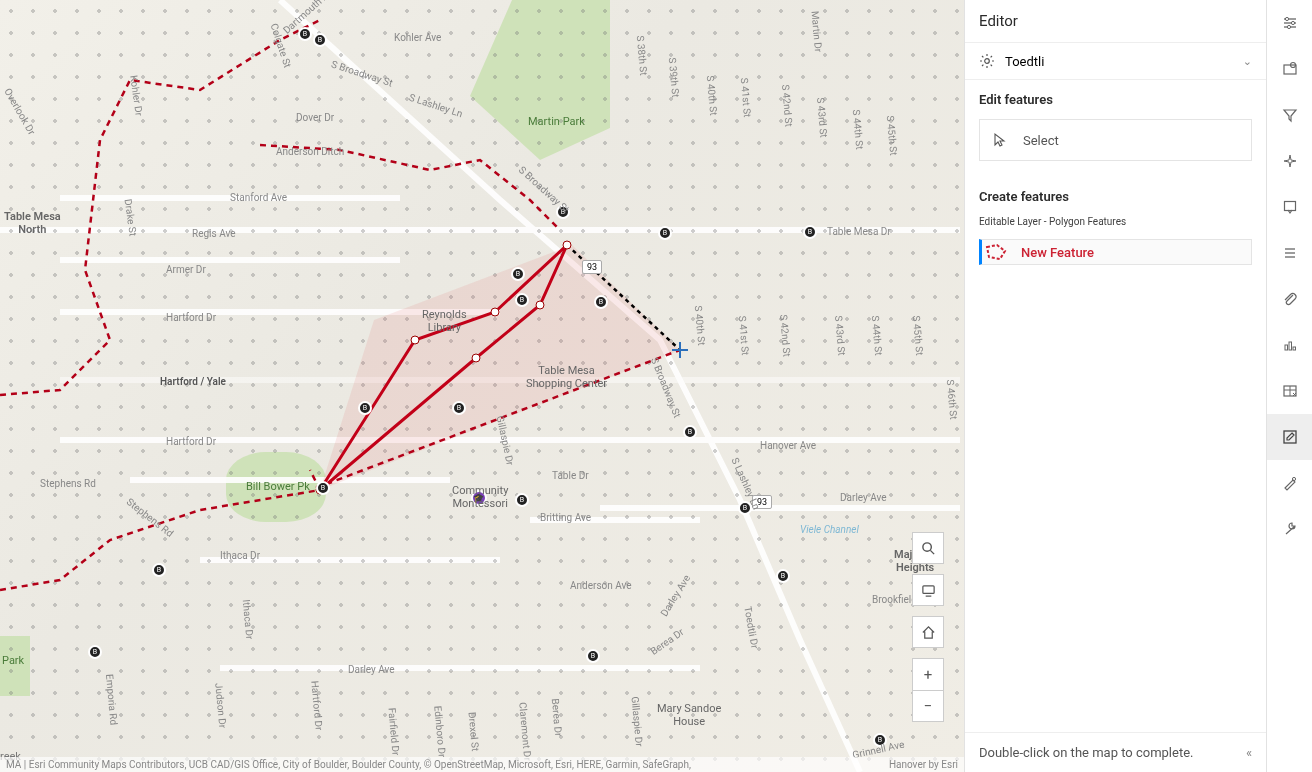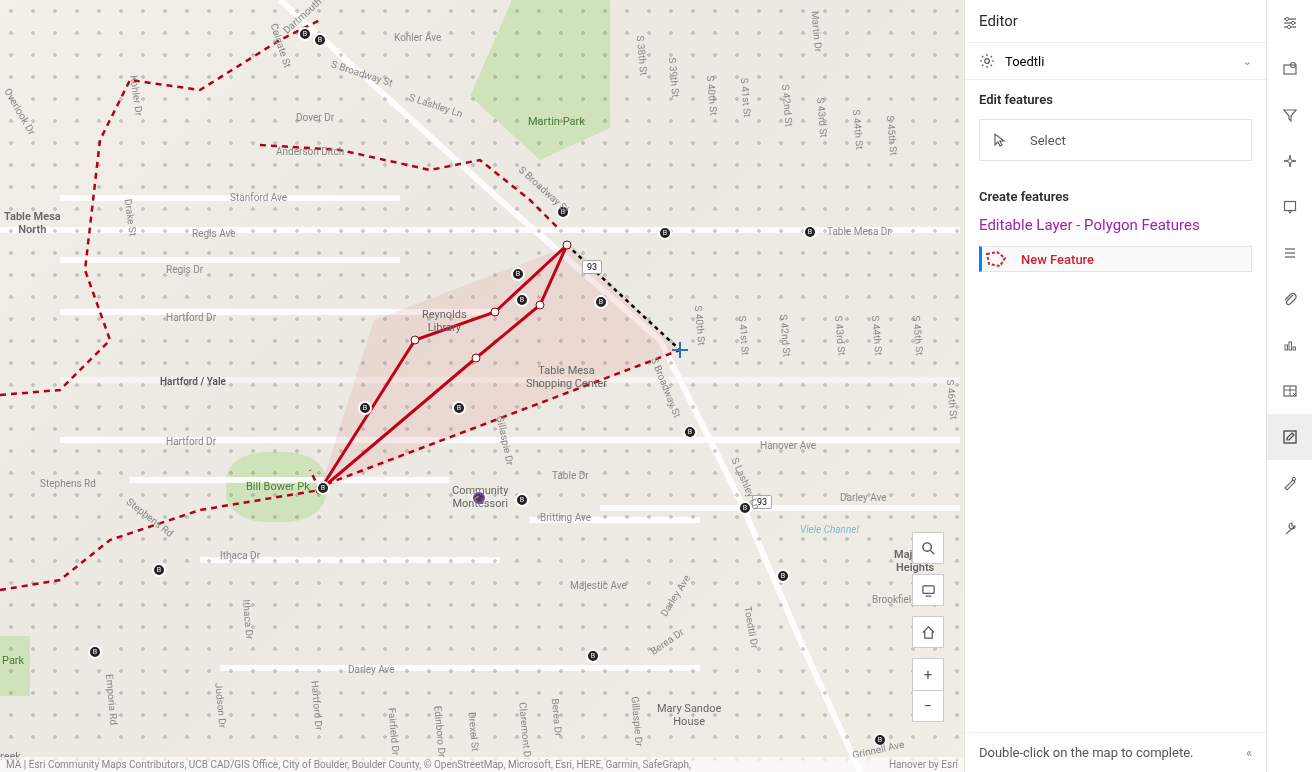--- a/index.html
+++ b/index.html
@@ -22,24 +22,24 @@
 .cursor-cross::after { top: 7px; left: 0; height: 2px; width: 16px; }
 .map-controls { position: absolute; right: 20px; bottom: 50px; display: flex; flex-direction: column; gap: 10px; }
 .map-btn { width: 32px; height: 32px; background: #fff; border: 1px solid #ccc; display: flex; align-items: center; justify-content: center; cursor: pointer; font-size: 15px; color: #555; }
 .zoom-group .map-btn:first-child { border-bottom: none; }
 .attribution { position: absolute; left: 0; right: 0; bottom: 0; font-size: 10px; color: #888; padding: 2px 6px; background: rgba(255,255,255,0.65); display: flex; justify-content: space-between; }
 .sidebar { width: 302px; background: #fff; border-left: 1px solid #e2e2e2; display: flex; flex-direction: column; }
 .sidebar-header { padding: 12px 14px; font-size: 15px; color: #2b2b2b; border-bottom: 1px solid #eee; }
 .settings-row { padding: 10px 14px; border-bottom: 1px solid #eee; display: flex; align-items: center; gap: 10px; cursor: pointer; }
 .settings-row .chev { margin-left: auto; color: #888; font-size: 11px; }
 .section-title { padding: 12px 14px 6px; font-size: 13px; font-weight: 600; color: #2b2b2b; }
-.select-box { margin: 6px 14px 16px; border: 1px solid #e4e4e4; padding: 12px; display: flex; align-items: center; gap: 22px; cursor: pointer; }
+.select-box { margin: 6px 14px 16px; border: 1px solid #e4e4e4; padding: 12px; display: flex; align-items: center; gap: 15px; cursor: pointer; }
 .select-box .cursor-icon { font-size: 15px; color: #555; }
 .select-box .label { font-size: 13px; color: #555; }
-.layer-title { padding: 6px 14px; font-size: 15px; color: #a21caf; }
+.layer-title { padding: 6px 14px; font-size: 10px; color: #404040; }
 .feature-template { margin: 6px 14px; border: 1px solid #e4e4e4; border-left: 3px solid #0084ff; background: #fafafa; padding: 3px; display: flex; align-items: center; gap: 14px; cursor: pointer; }
 .feature-template .label { font-size: 13px; color: #c23; font-weight: 500; }
 .hint-bar { margin-top: auto; padding: 12px 14px; font-size: 13px; color: #555; border-top: 1px solid #eee; display: flex; justify-content: space-between; align-items: center; }
 .toolbar { width: 46px; background: #fff; border-left: 1px solid #e2e2e2; display: flex; flex-direction: column; }
 .tool-btn { height: 46px; display: flex; align-items: center; justify-content: center; cursor: pointer; color: #555; font-size: 16px; }
 .tool-btn.active { background: #eee; }
 svg { display: block; }
 </style>
 </head>
 <body>
@@ -115,31 +115,31 @@
   <div style="position:absolute; left:479px; top:498px; width:16px; height:16px; background:#7a3fb8; border:2px solid #fff; border-radius:50%; transform:translate(-50%,-50%); display:flex; align-items:center; justify-content:center; color:#fff; font-size:9px;">🎓</div>
 
   <div style="position:absolute; left:582px; top:260px; background:#fff; border:1px solid #aaa; padding:1px 4px; font-size:9px; border-radius:2px;">93</div>
   <div style="position:absolute; left:752px; top:495px; background:#fff; border:1px solid #aaa; padding:1px 4px; font-size:9px; border-radius:2px;">93</div>
 
   <div class="street-label" style="left:330px; top:68px; transform:rotate(18deg);">S Broadway St</div>
   <div class="street-label" style="left:408px; top:100px; transform:rotate(18deg);">S Lashley Ln</div>
   <div class="street-label" style="left:276px; top:146px;">Anderson Ditch</div>
   <div class="street-label" style="left:230px; top:192px;">Stanford Ave</div>
   <div class="street-label" style="left:192px; top:228px;">Regis Ave</div>
-  <div class="street-label" style="left:166px; top:264px;">Regis Dr</div>
+  <div class="street-label" style="left:166px; top:264px;">Armer Dr</div>
   <div class="street-label" style="left:166px; top:312px;">Hartford Dr</div>
   <div class="street-label" style="left:160px; top:376px; font-weight:600; color:#555;">Hartford / Yale</div>
   <div class="street-label" style="left:40px; top:478px;">Stephens Rd</div>
   <div class="street-label" style="left:220px; top:550px;">Ithaca Dr</div>
   <div class="street-label" style="left:348px; top:664px;">Darley Ave</div>
   <div class="street-label" style="left:827px; top:226px;">Table Mesa Dr</div>
   <div class="street-label" style="left:760px; top:440px;">Hanover Ave</div>
   <div class="street-label" style="left:540px; top:512px;">Britting Ave</div>
   <div class="street-label" style="left:552px; top:470px;">Table Dr</div>
-  <div class="street-label" style="left:570px; top:580px;">Majestic Ave</div>
+  <div class="street-label" style="left:570px; top:580px;">Anderson Ave</div>
   <div class="street-label" style="left:648px; top:636px; transform:rotate(-35deg);">Berea Dr</div>
   <div class="street-label" style="left:258px; top:40px; transform:rotate(72deg);">Colgate St</div>
   <div class="street-label" style="left:276px; top:4px; transform:rotate(-42deg);">Dartmouth Ave</div>
   <div class="street-label" style="left:394px; top:32px;">Kohler Ave</div>
   <div class="street-label" style="left:296px; top:112px;">Dover Dr</div>
   <div class="street-label" style="left:112px; top:212px; transform:rotate(82deg);">Drake St</div>
   <div class="street-label" style="left:116px; top:90px; transform:rotate(82deg);">Kohler Dr</div>
   <div class="street-label" style="left:-6px; top:106px; transform:rotate(60deg);">Overlook Dr</div>
   <div class="street-label" style="left:480px; top:435px; transform:rotate(78deg);">Gillaspie Dr</div>
   <div class="street-label" style="left:872px; top:594px;">Brookfield Dr</div>

